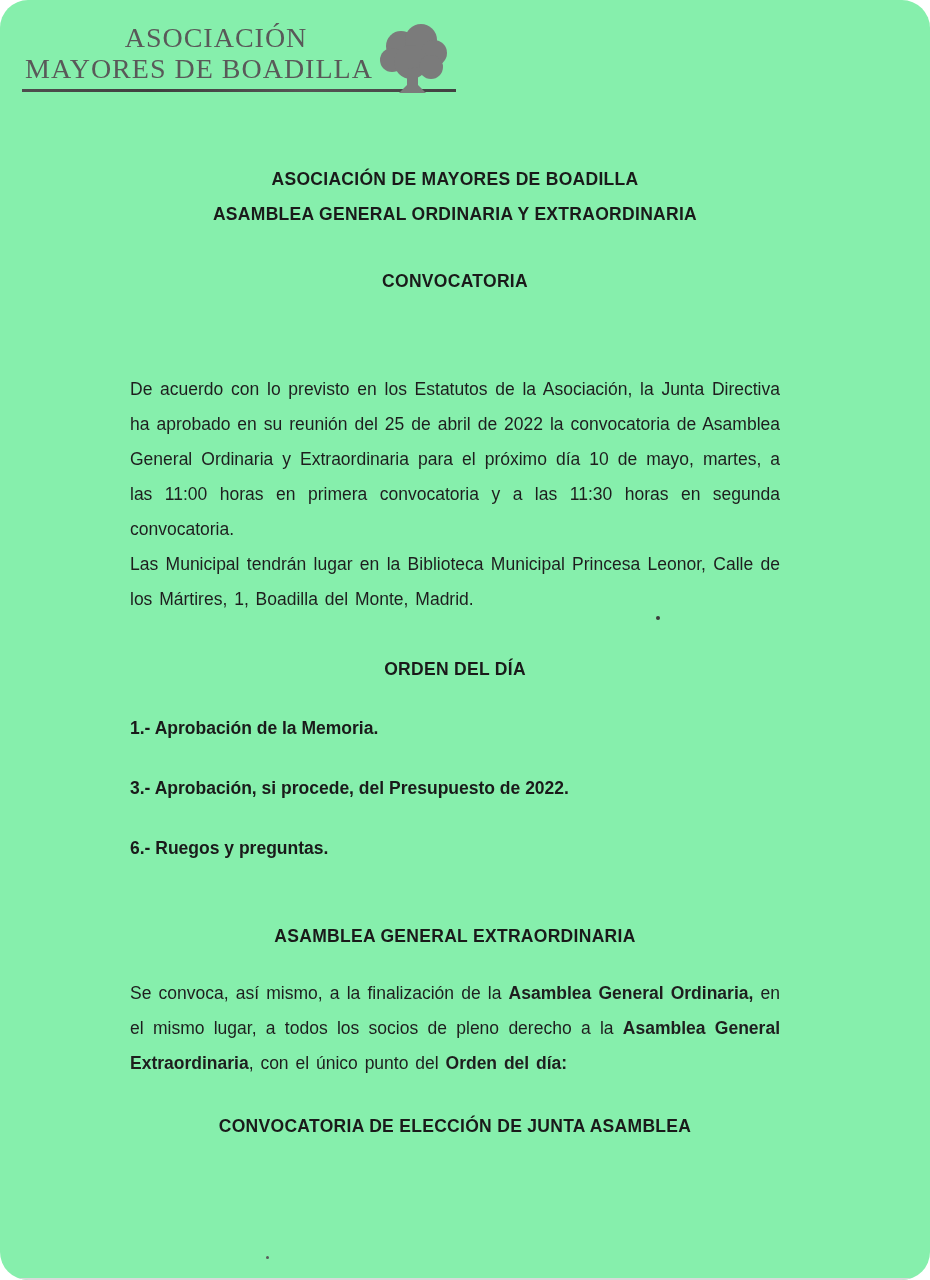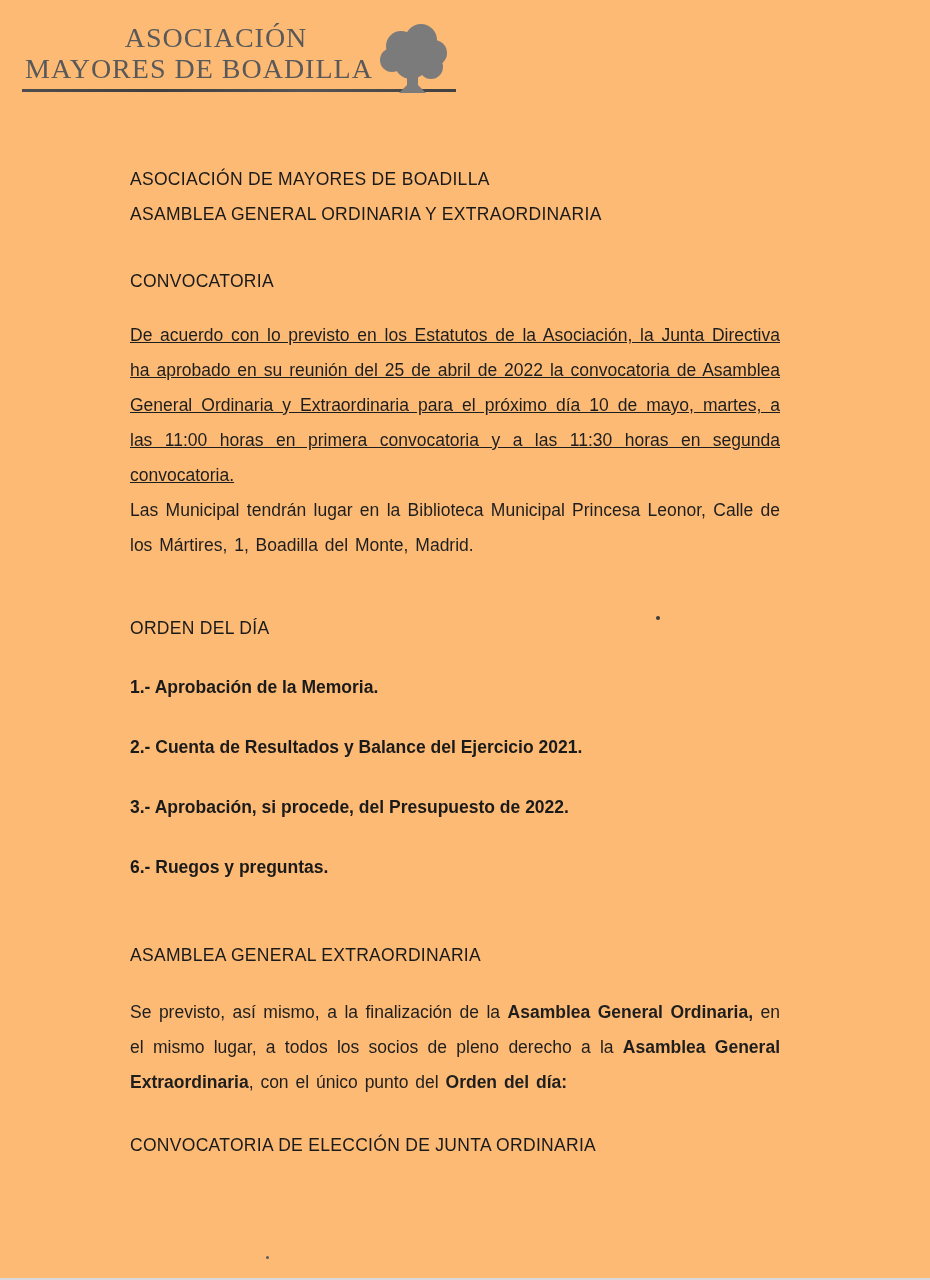--- a/index.html
+++ b/index.html
@@ -1,24 +1,25 @@
 <!DOCTYPE html>
 <html><head>
 <meta charset="utf-8">
 <style>
   * { margin: 0; padding: 0; box-sizing: border-box; }
   html, body { background: #ffffff; }
   .page {
     position: relative;
     width: 930px;
     height: 1280px;
-    background: #fdba74;
+    background: #86efac;
     overflow: hidden;
     font-family: "Liberation Sans", sans-serif;
     color: #1d1d1d;
+    border-radius: 28px;
   }
 
   
   .logo-block {
     position: absolute;
     left: 25px;
     top: 20px;
     width: 430px;
     height: 80px;
   }
@@ -54,40 +55,41 @@
   }
 
   
   .content {
     position: absolute;
     left: 130px;
     top: 0;
     width: 650px;
   }
   .h {
-    font-weight: normal;
+    font-weight: bold;
     font-size: 17.5px;
     line-height: 22px;
+    text-align: center;
     color: #1a1a1a;
     letter-spacing: 0.3px;
   }
   .body-text {
     font-size: 17.5px;
     line-height: 35px;
     text-align: justify;
     word-spacing: 2px;
     color: #1e1e1e;
   }
   .doc-title   { margin-top: 168px; }
   .sub1        { margin-top: 45px; }
   .sub2        { margin-top: 13px; }
-  .para1       { margin-top: 26px; text-decoration: underline; }
+  .para1       { margin-top: 80px; }
   .para2       { margin-top: 0; }
   .sec1        { margin-top: 19px; }
-  .orden       { margin-top: 54px; }
+  .orden       { margin-top: 41px; }
   .agenda      { margin-top: 31px; list-style: none; }
   .agenda li   {
     font-weight: bold;
     font-size: 17.5px;
     line-height: 35px;
     color: #1a1a1a;
     margin-top: 25px;
   }
   .sec2        { margin-top: 59px; }
   .para3       { margin-top: 29px; }
@@ -143,30 +145,29 @@
     <h2 class="h sub1">CONVOCATORIA</h2>
 
     <p class="body-text para1">De acuerdo con lo previsto en los Estatutos de la Asociación, la Junta Directiva ha aprobado en su reunión del 25 de abril de 2022 la convocatoria de Asamblea General Ordinaria y Extraordinaria para el próximo día 10 de mayo, martes, a las 11:00 horas en primera convocatoria y a las 11:30 horas en segunda convocatoria.</p>
     <p class="body-text para2">Las Municipal tendrán lugar en la Biblioteca Municipal Princesa Leonor, Calle de los Mártires, 1, Boadilla del Monte, Madrid.</p>
 
 
     <h2 class="h orden">ORDEN DEL DÍA</h2>
 
     <ul class="agenda">
       <li>1.- Aprobación de la Memoria.</li>
-      <li>2.- Cuenta de Resultados y Balance del Ejercicio 2021.</li>
       <li>3.- Aprobación, si procede, del Presupuesto de 2022.</li>
       <li>6.- Ruegos y preguntas.</li>
     </ul>
 
     <h2 class="h sec2">ASAMBLEA GENERAL EXTRAORDINARIA</h2>
 
-    <p class="body-text para3"><span>Se previsto, así mismo, a la finalización de la </span><span class="b">Asamblea General Ordinaria,</span><span> en el mismo lugar, a todos los socios de pleno derecho a la </span><span class="b">Asamblea General Extraordinaria</span><span>, con el único punto del </span><span class="b">Orden del día:</span></p>
+    <p class="body-text para3"><span>Se convoca, así mismo, a la finalización de la </span><span class="b">Asamblea General Ordinaria,</span><span> en el mismo lugar, a todos los socios de pleno derecho a la </span><span class="b">Asamblea General Extraordinaria</span><span>, con el único punto del </span><span class="b">Orden del día:</span></p>
 
-    <h2 class="h final">CONVOCATORIA DE ELECCIÓN DE JUNTA ORDINARIA</h2>
+    <h2 class="h final">CONVOCATORIA DE ELECCIÓN DE JUNTA ASAMBLEA</h2>
 
   </main>
 
   <div class="dot dot1"></div>
   <div class="dot dot2"></div>
   <div class="bottom-edge"></div>
 
 </div>
 
 </body></html>

